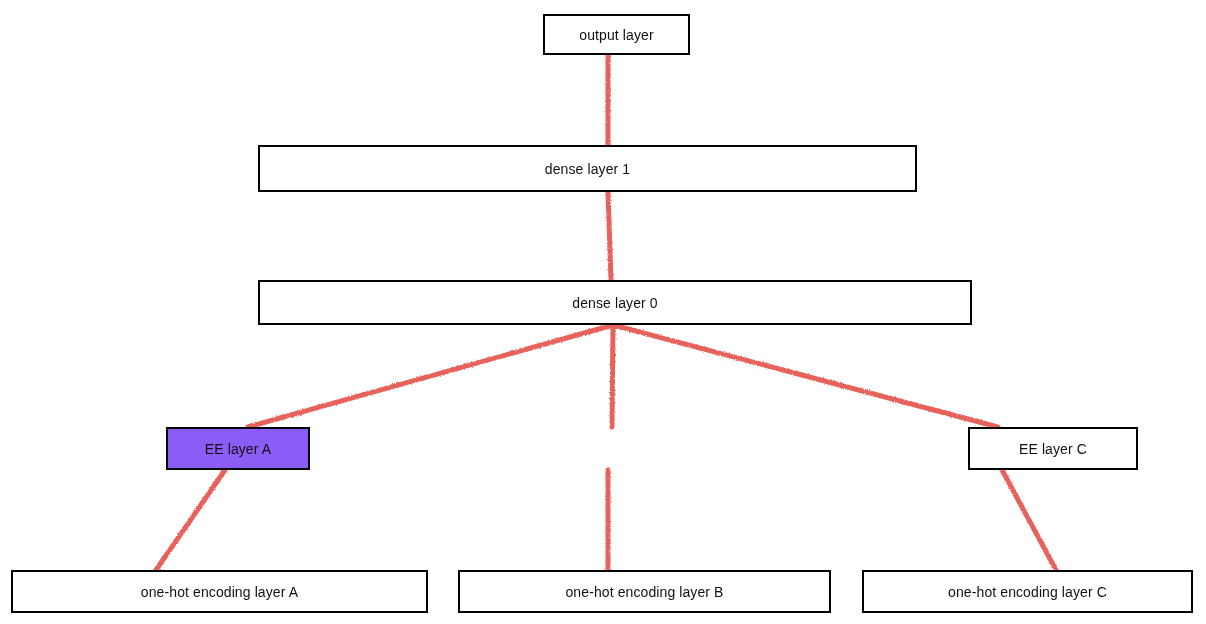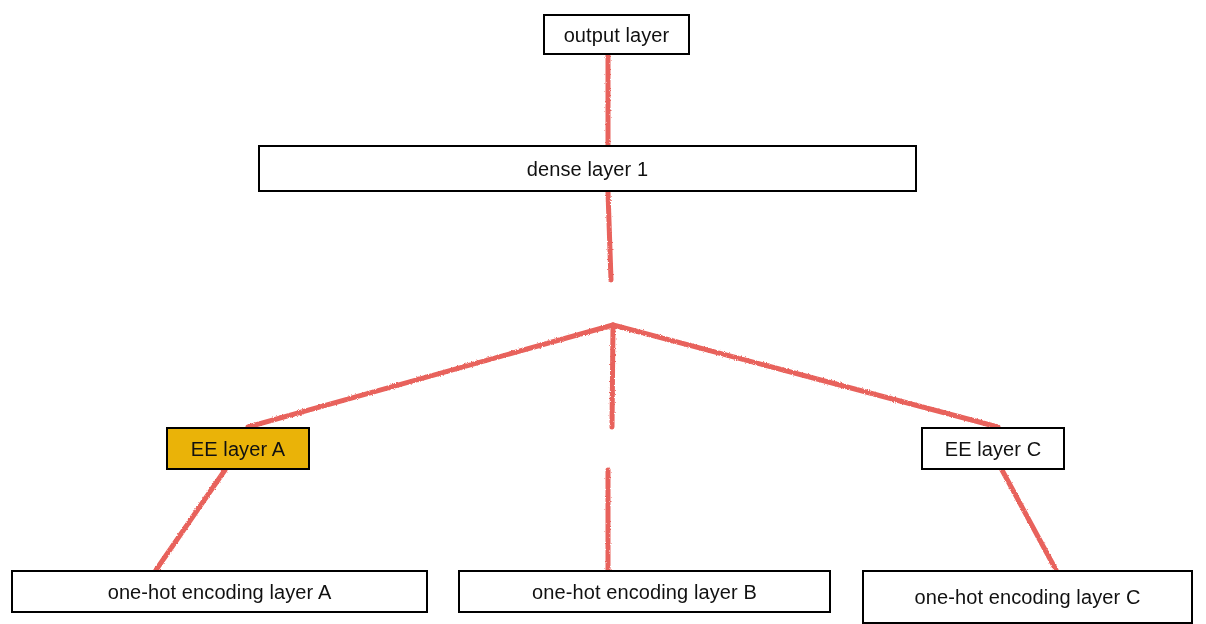--- a/index.html
+++ b/index.html
@@ -29,21 +29,21 @@
     box-sizing: border-box;
     background: #ffffff;
     border: 2.5px solid #000000;
     display: flex;
     align-items: center;
     justify-content: center;
     z-index: 5;
   }
   .node-label {
     font-family: "Liberation Sans", sans-serif;
-    font-size: 20px;
+    font-size: 14px;
     line-height: 1;
     color: #111111;
     white-space: nowrap;
     letter-spacing: 0.1px;
   }
 </style>
 </head>
 <body>
 
 <div id="diagram-root">
@@ -68,35 +68,38 @@
   </svg>
 
   <div class="node-box" style="left: 543px; top: 14px; width: 147px; height: 41px; border-color: rgb(0, 0, 0); background: rgb(255, 255, 255);">
     <span class="node-label">output layer</span>
   </div>
 
   <div class="node-box" style="left: 258px; top: 145px; width: 659px; height: 47px; border-color: rgb(0, 0, 0); background: rgb(255, 255, 255);">
     <span class="node-label">dense layer 1</span>
   </div>
 
+  <div class="node-box" style="left: 258px; top: 280px; width: 714px; height: 45px; border-color: rgb(0, 0, 0); background: rgb(255, 255, 255);">
+    <span class="node-label">dense layer 0</span>
+  </div>
 
-  <div class="node-box" style="left: 166px; top: 427px; width: 144px; height: 43px; border-color: rgb(0, 0, 0); background: #eab308;">
+  <div class="node-box" style="left: 166px; top: 427px; width: 144px; height: 43px; border-color: rgb(0, 0, 0); background: #8b5cf6;">
     <span class="node-label">EE layer A</span>
   </div>
 
 
-  <div class="node-box" style="left: 921px; top: 427px; width: 144px; height: 43px; border-color: rgb(0, 0, 0); background: rgb(255, 255, 255);">
+  <div class="node-box" style="left: 968px; top: 427px; width: 170px; height: 43px; border-color: rgb(0, 0, 0); background: rgb(255, 255, 255);">
     <span class="node-label">EE layer C</span>
   </div>
 
   <div class="node-box" style="left: 11px; top: 570px; width: 417px; height: 43px; border-color: rgb(0, 0, 0); background: rgb(255, 255, 255);">
     <span class="node-label">one-hot encoding layer A</span>
   </div>
 
   <div class="node-box" style="left: 458px; top: 570px; width: 373px; height: 43px; border-color: rgb(0, 0, 0); background: rgb(255, 255, 255);">
     <span class="node-label">one-hot encoding layer B</span>
   </div>
 
-  <div class="node-box" style="left: 862px; top: 570px; width: 331px; height: 54px; border-color: rgb(0, 0, 0); background: rgb(255, 255, 255);">
+  <div class="node-box" style="left: 862px; top: 570px; width: 331px; height: 43px; border-color: rgb(0, 0, 0); background: rgb(255, 255, 255);">
     <span class="node-label">one-hot encoding layer C</span>
   </div>
 
 </div>
 
 </body></html>

